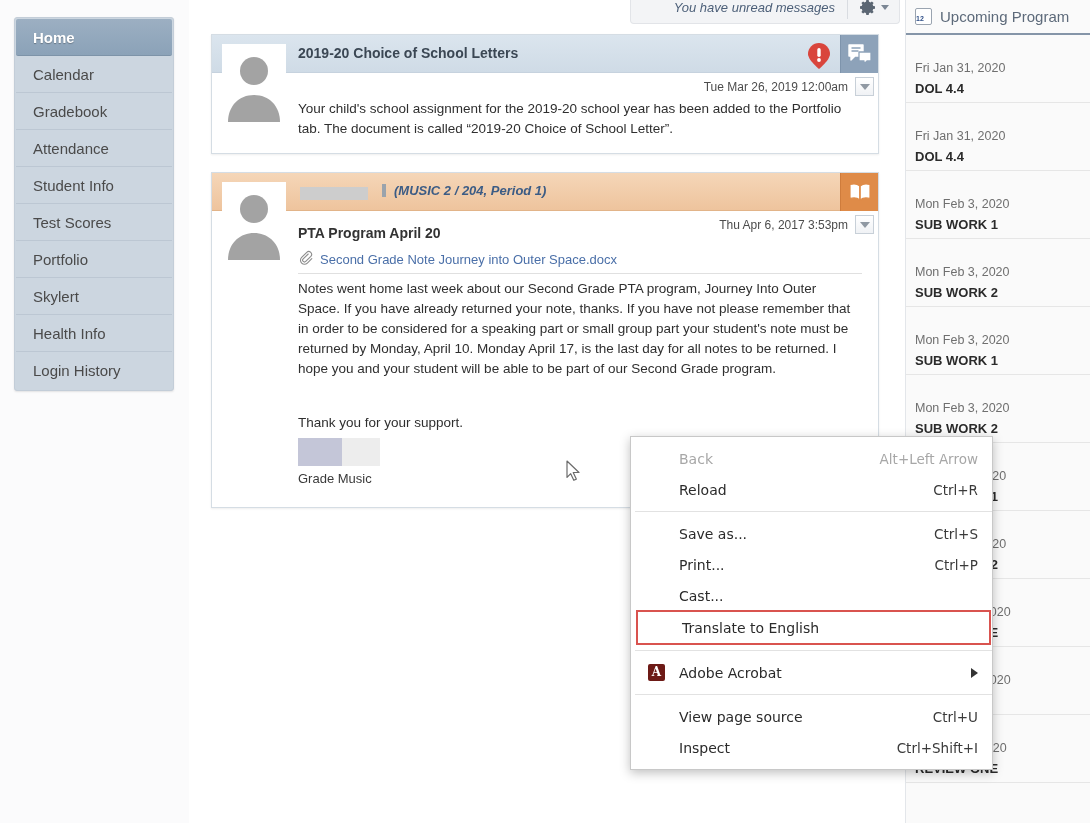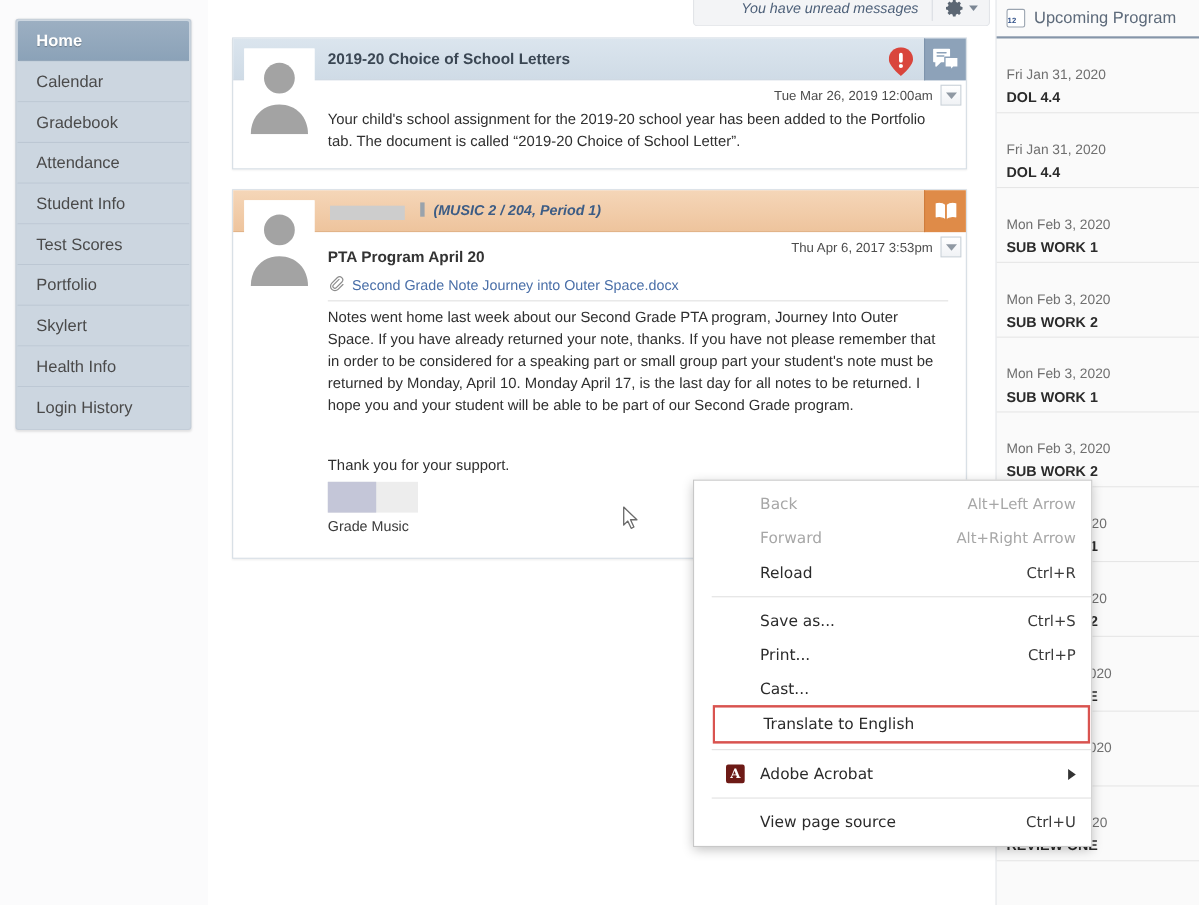--- a/index.html
+++ b/index.html
@@ -364,21 +364,21 @@
 
   
   #ctx-menu {
     position: absolute;
     left: 630px;
     top: 436px;
     width: 363px;
     background: #ffffff;
     border: 1px solid #c8c8c8;
     box-shadow: 0 3px 10px rgba(0,0,0,0.25);
-    padding: 6px 0 6px 16px;
+    padding: 6px 0 6px 4px;
     box-sizing: border-box;
     z-index: 100;
     font-family: "DejaVu Sans", sans-serif;
   }
   .ctx-item {
     height: 31px;
     display: flex;
     align-items: center;
     padding: 0 14px 0 0;
     font-size: 14px;
@@ -616,24 +616,20 @@
         <div class="event-name">REVIEW ONE</div>
       </div>
     </div>
 </div>
 
 <div id="ctx-menu">
     <div class="ctx-item disabled">
       <span class="lbl">Back</span>
       <span class="acc">Alt+Left Arrow</span>
     </div>
-    <div class="ctx-item disabled">
-      <span class="lbl">Forward</span>
-      <span class="acc">Alt+Right Arrow</span>
-    </div>
     <div class="ctx-item">
       <span class="lbl">Reload</span>
       <span class="acc">Ctrl+R</span>
     </div>
     <div class="ctx-sep"></div>
     <div class="ctx-item">
       <span class="lbl">Save as...</span>
       <span class="acc">Ctrl+S</span>
     </div>
     <div class="ctx-item">
@@ -652,19 +648,23 @@
         <span>A</span>
       </span>
       <span class="lbl">Adobe Acrobat</span>
       <span class="submenu-arrow"></span>
     </div>
     <div class="ctx-sep"></div>
     <div class="ctx-item">
       <span class="lbl">View page source</span>
       <span class="acc">Ctrl+U</span>
     </div>
+    <div class="ctx-item">
+      <span class="lbl">Inspect</span>
+      <span class="acc">Ctrl+Shift+I</span>
+    </div>
   </div>
 
 <div id="cursor">
   <svg width="16" height="22" viewBox="0 0 16 22">
     <path d="M1 1l12 11.5H7.2l3.1 6.6-2.5 1.2-3.1-6.6L1 17.4z" fill="#ffffff" stroke="#6b6b6b" stroke-width="1.2" stroke-linejoin="round"></path>
   </svg>
 </div>
 
 </body></html>

